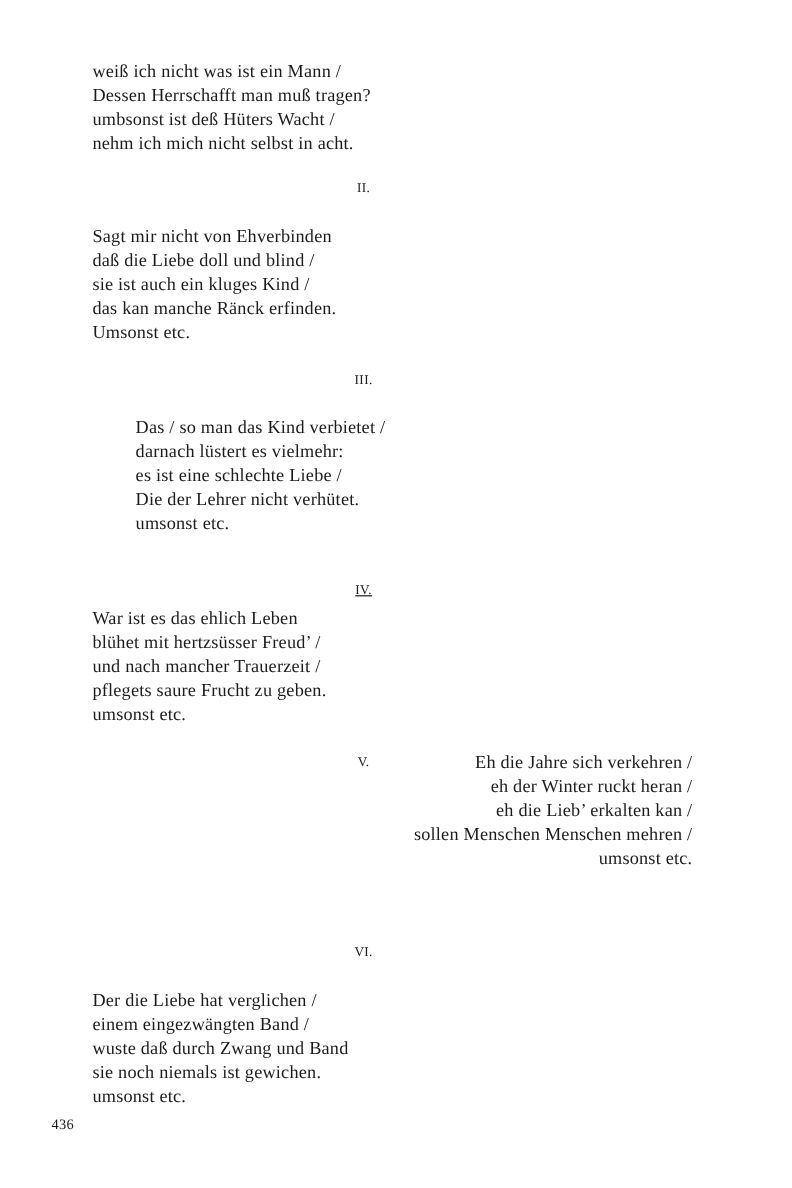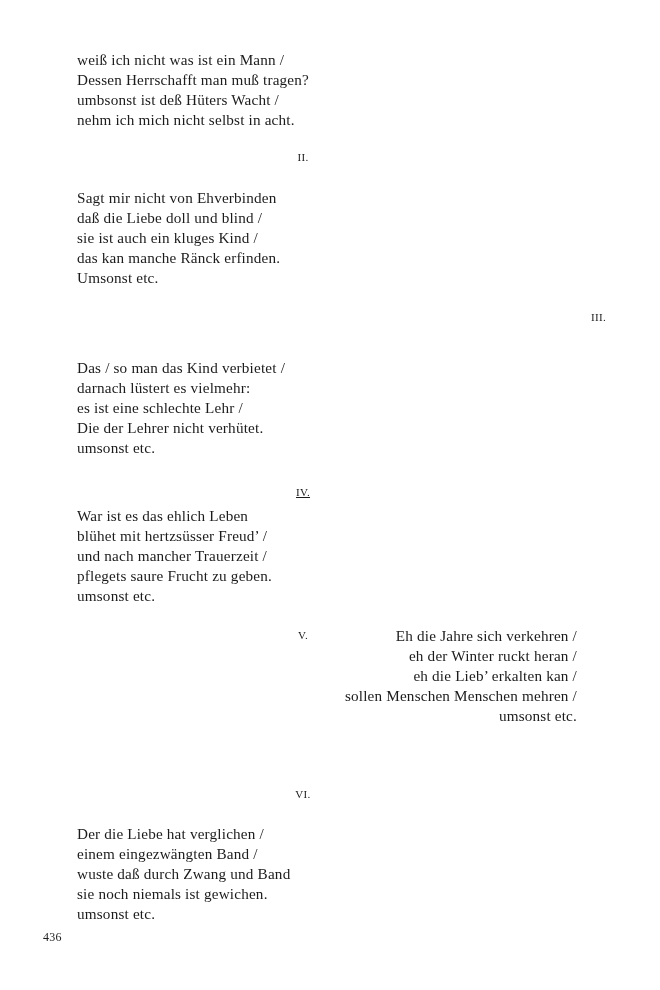--- a/index.html
+++ b/index.html
@@ -75,25 +75,25 @@
 
     <div class="numeral" style="top:147px;">II.</div>
     <div class="stanza-block" style="top:188px;">
       <div class="verse-line">Sagt mir nicht von Ehverbinden</div>
       <div class="verse-line">daß die Liebe doll und blind /</div>
       <div class="verse-line">sie ist auch ein kluges Kind /</div>
       <div class="verse-line">das kan manche Ränck erfinden.</div>
       <div class="verse-line">Umsonst etc.</div>
     </div>
 
-    <div class="numeral" style="top:307px;text-align:right;">III.</div>
-    <div class="stanza-block" style="top:358px;">
+    <div class="numeral" style="top:307px;">III.</div>
+    <div class="stanza-block" style="top:347px;margin-left:36px;">
       <div class="verse-line">Das / so man das Kind verbietet /</div>
       <div class="verse-line">darnach lüstert es vielmehr:</div>
-      <div class="verse-line">es ist eine schlechte Lehr /</div>
+      <div class="verse-line">es ist eine schlechte Liebe /</div>
       <div class="verse-line">Die der Lehrer nicht verhütet.</div>
       <div class="verse-line">umsonst etc.</div>
     </div>
 
     <div class="numeral" style="top:482px;text-decoration:underline;">IV.</div>
     <div class="stanza-block" style="top:506px;">
       <div class="verse-line">War ist es das ehlich Leben</div>
       <div class="verse-line">blühet mit hertzsüsser Freud’ /</div>
       <div class="verse-line">und nach mancher Trauerzeit /</div>
       <div class="verse-line">pflegets saure Frucht zu geben.</div>

